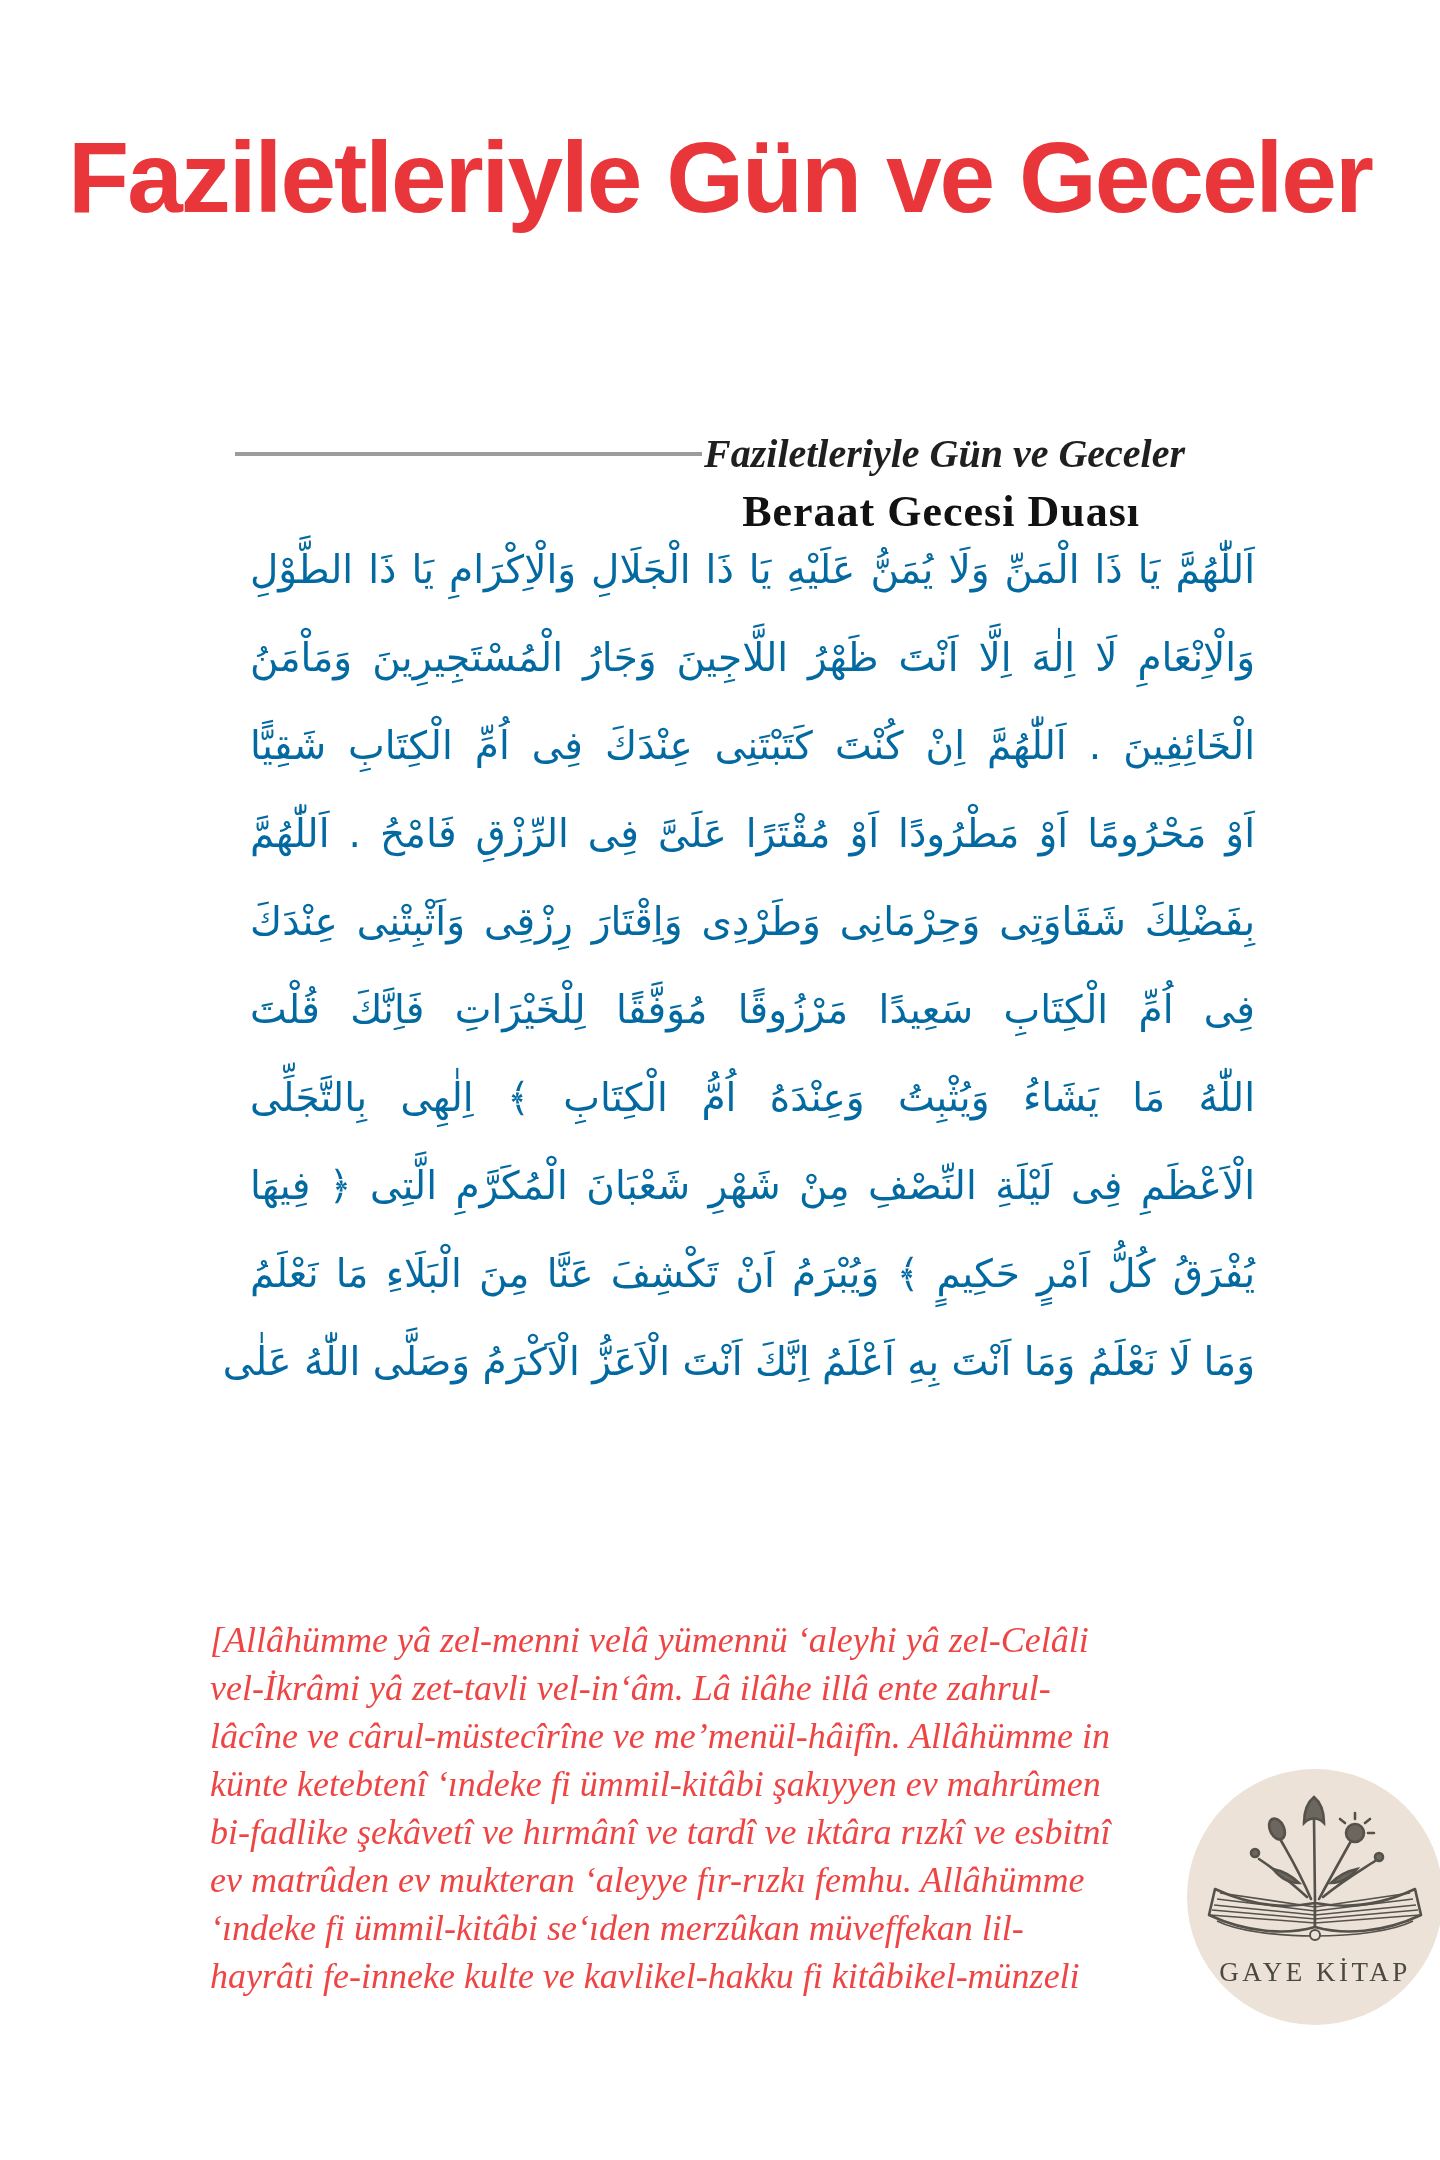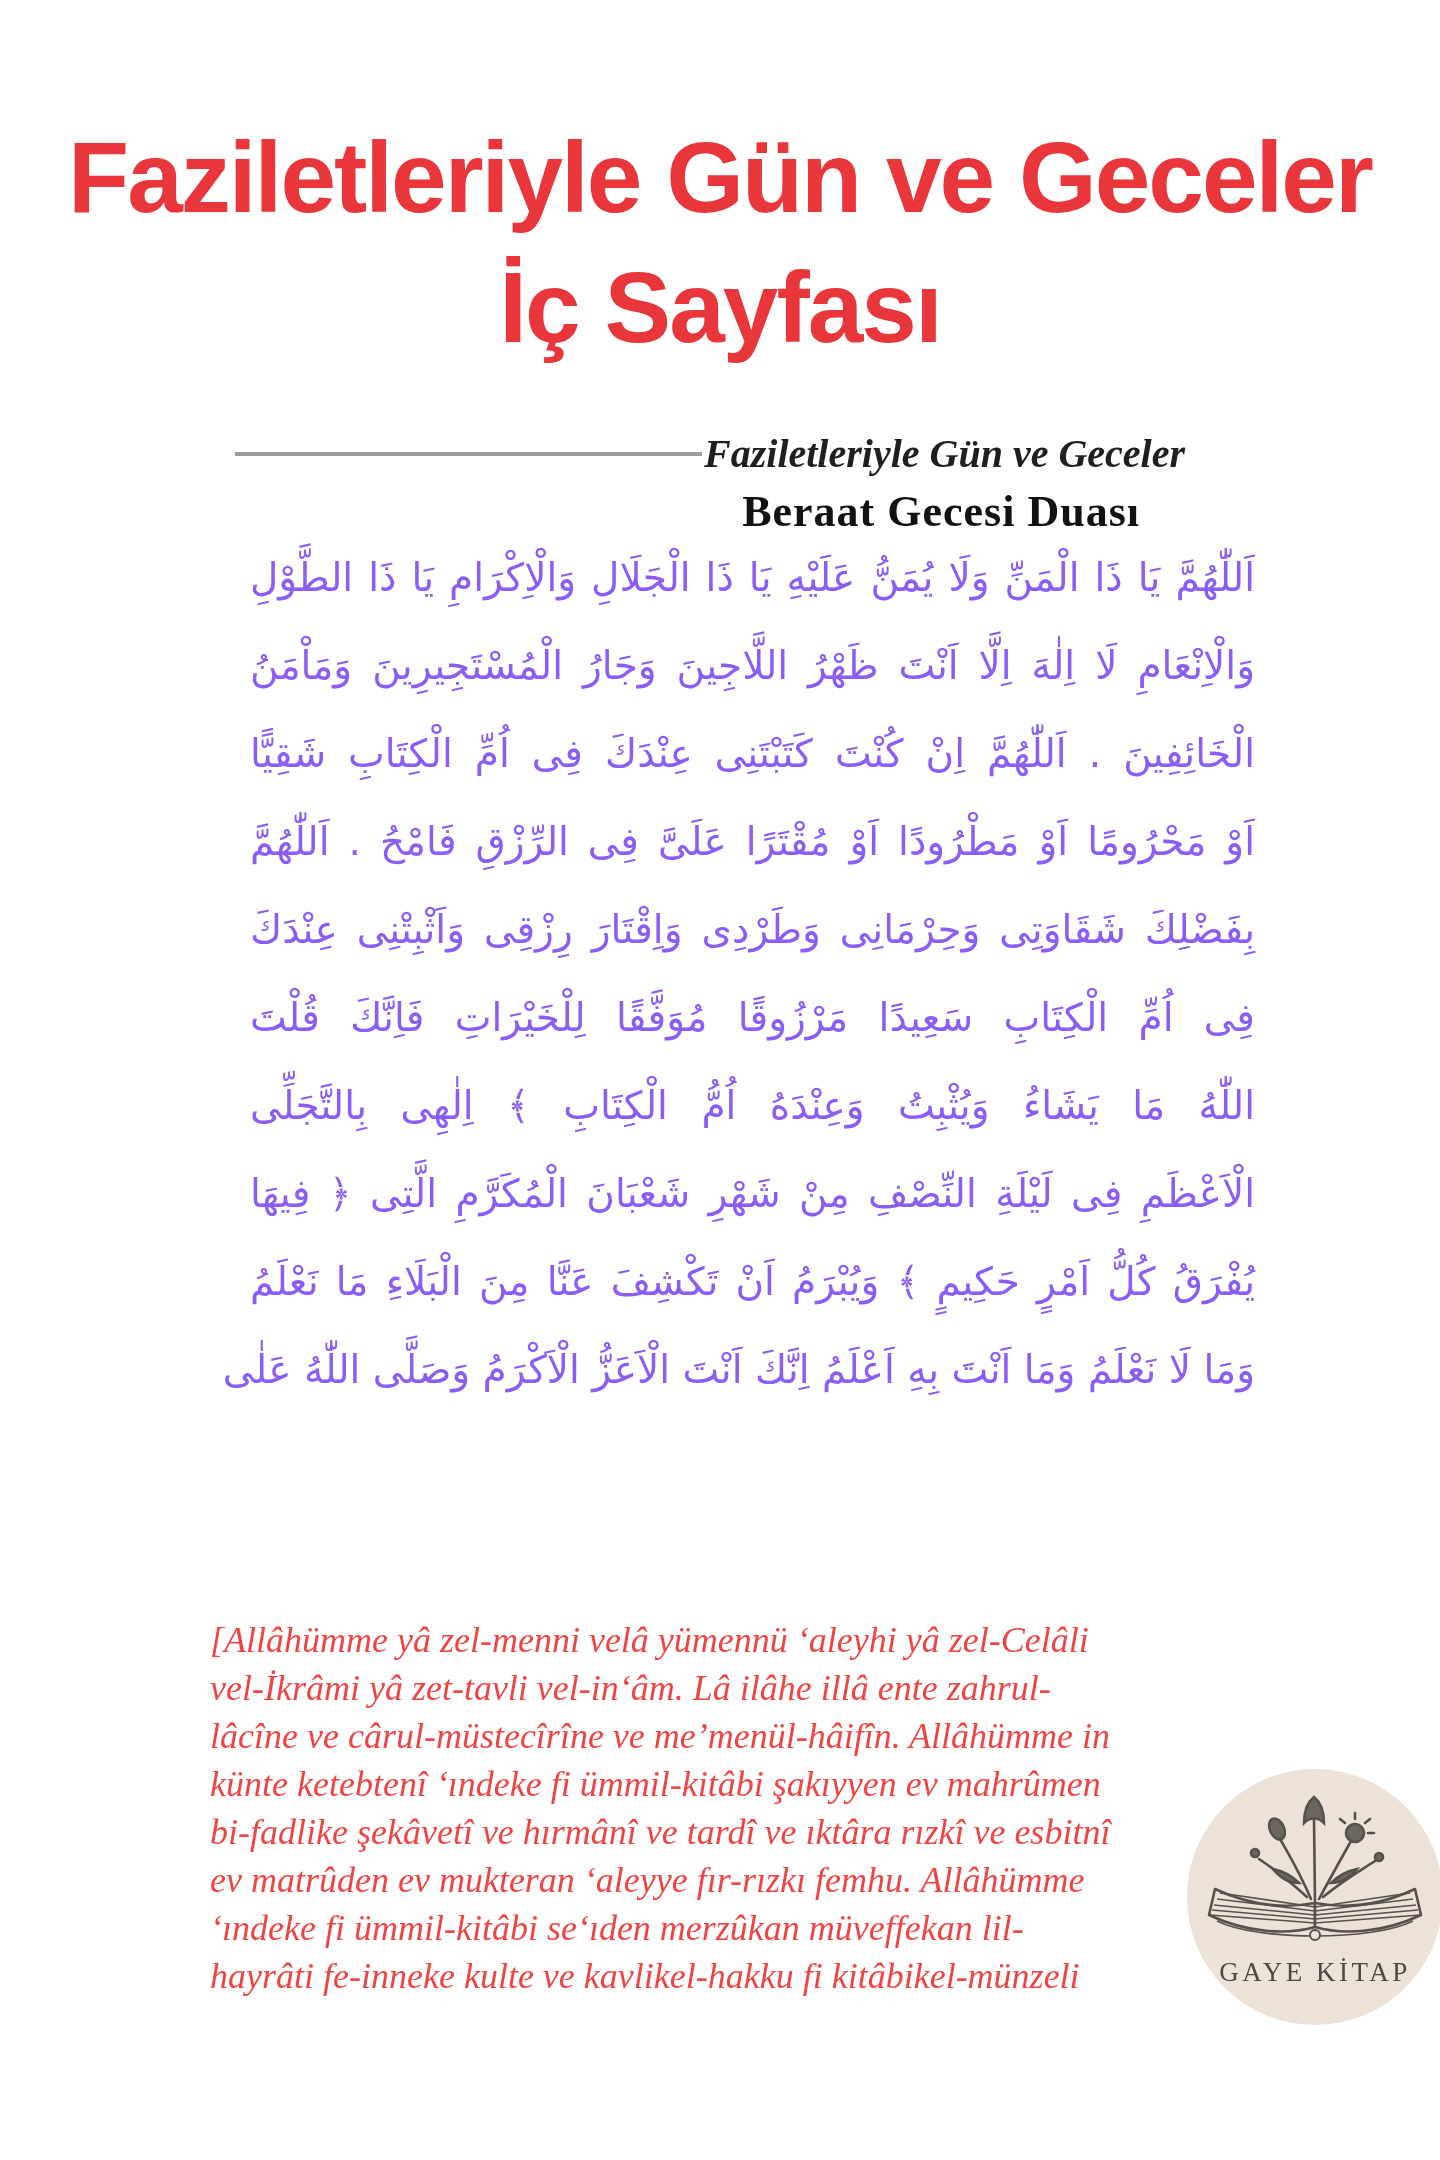--- a/index.html
+++ b/index.html
@@ -25,22 +25,22 @@
     font-style:italic;font-weight:bold;font-size:40px;color:#1f1f1f;
     white-space:nowrap;line-height:44px;
   }
   .dua-heading{
     position:absolute;top:56px;left:0;width:1060px;
     text-align:right;padding-right:130px;box-sizing:border-box;
     font-weight:bold;font-size:44px;color:#121212;letter-spacing:1px;
     white-space:nowrap;
   }
   .arabic-block{
-    position:absolute;top:104px;left:40px;width:1005px;
-    direction:rtl;color:#8b5cf6;
+    position:absolute;top:96px;left:40px;width:1005px;
+    direction:rtl;color:#0369a1;
     font-family:"DejaVu Sans",sans-serif;font-size:39px;
   }
   .arabic-line{
     line-height:88px;height:88px;white-space:nowrap;
     text-align:justify;text-align-last:justify;
   }
   .arabic-line.arabic-last{
     text-align-last:left;padding-left:70px;white-space:normal;
   }
   .translit-block{
@@ -55,21 +55,20 @@
   .logo-wordmark{
     font-family:"Liberation Serif",serif;font-size:27px;letter-spacing:3.5px;
     fill:#4c4842;
   }
 </style>
 </head>
 <body>
 
 <div class="promo-title">
   <div>Faziletleriyle Gün ve Geceler</div>
-  <div>İç Sayfası</div>
 </div>
 
 <div class="book-page">
 
   <div class="running-header">
     <div class="running-rule"></div>
     <div class="running-title">Faziletleriyle Gün ve Geceler</div>
   </div>
 
   <div class="dua-heading">Beraat Gecesi Duası</div>

